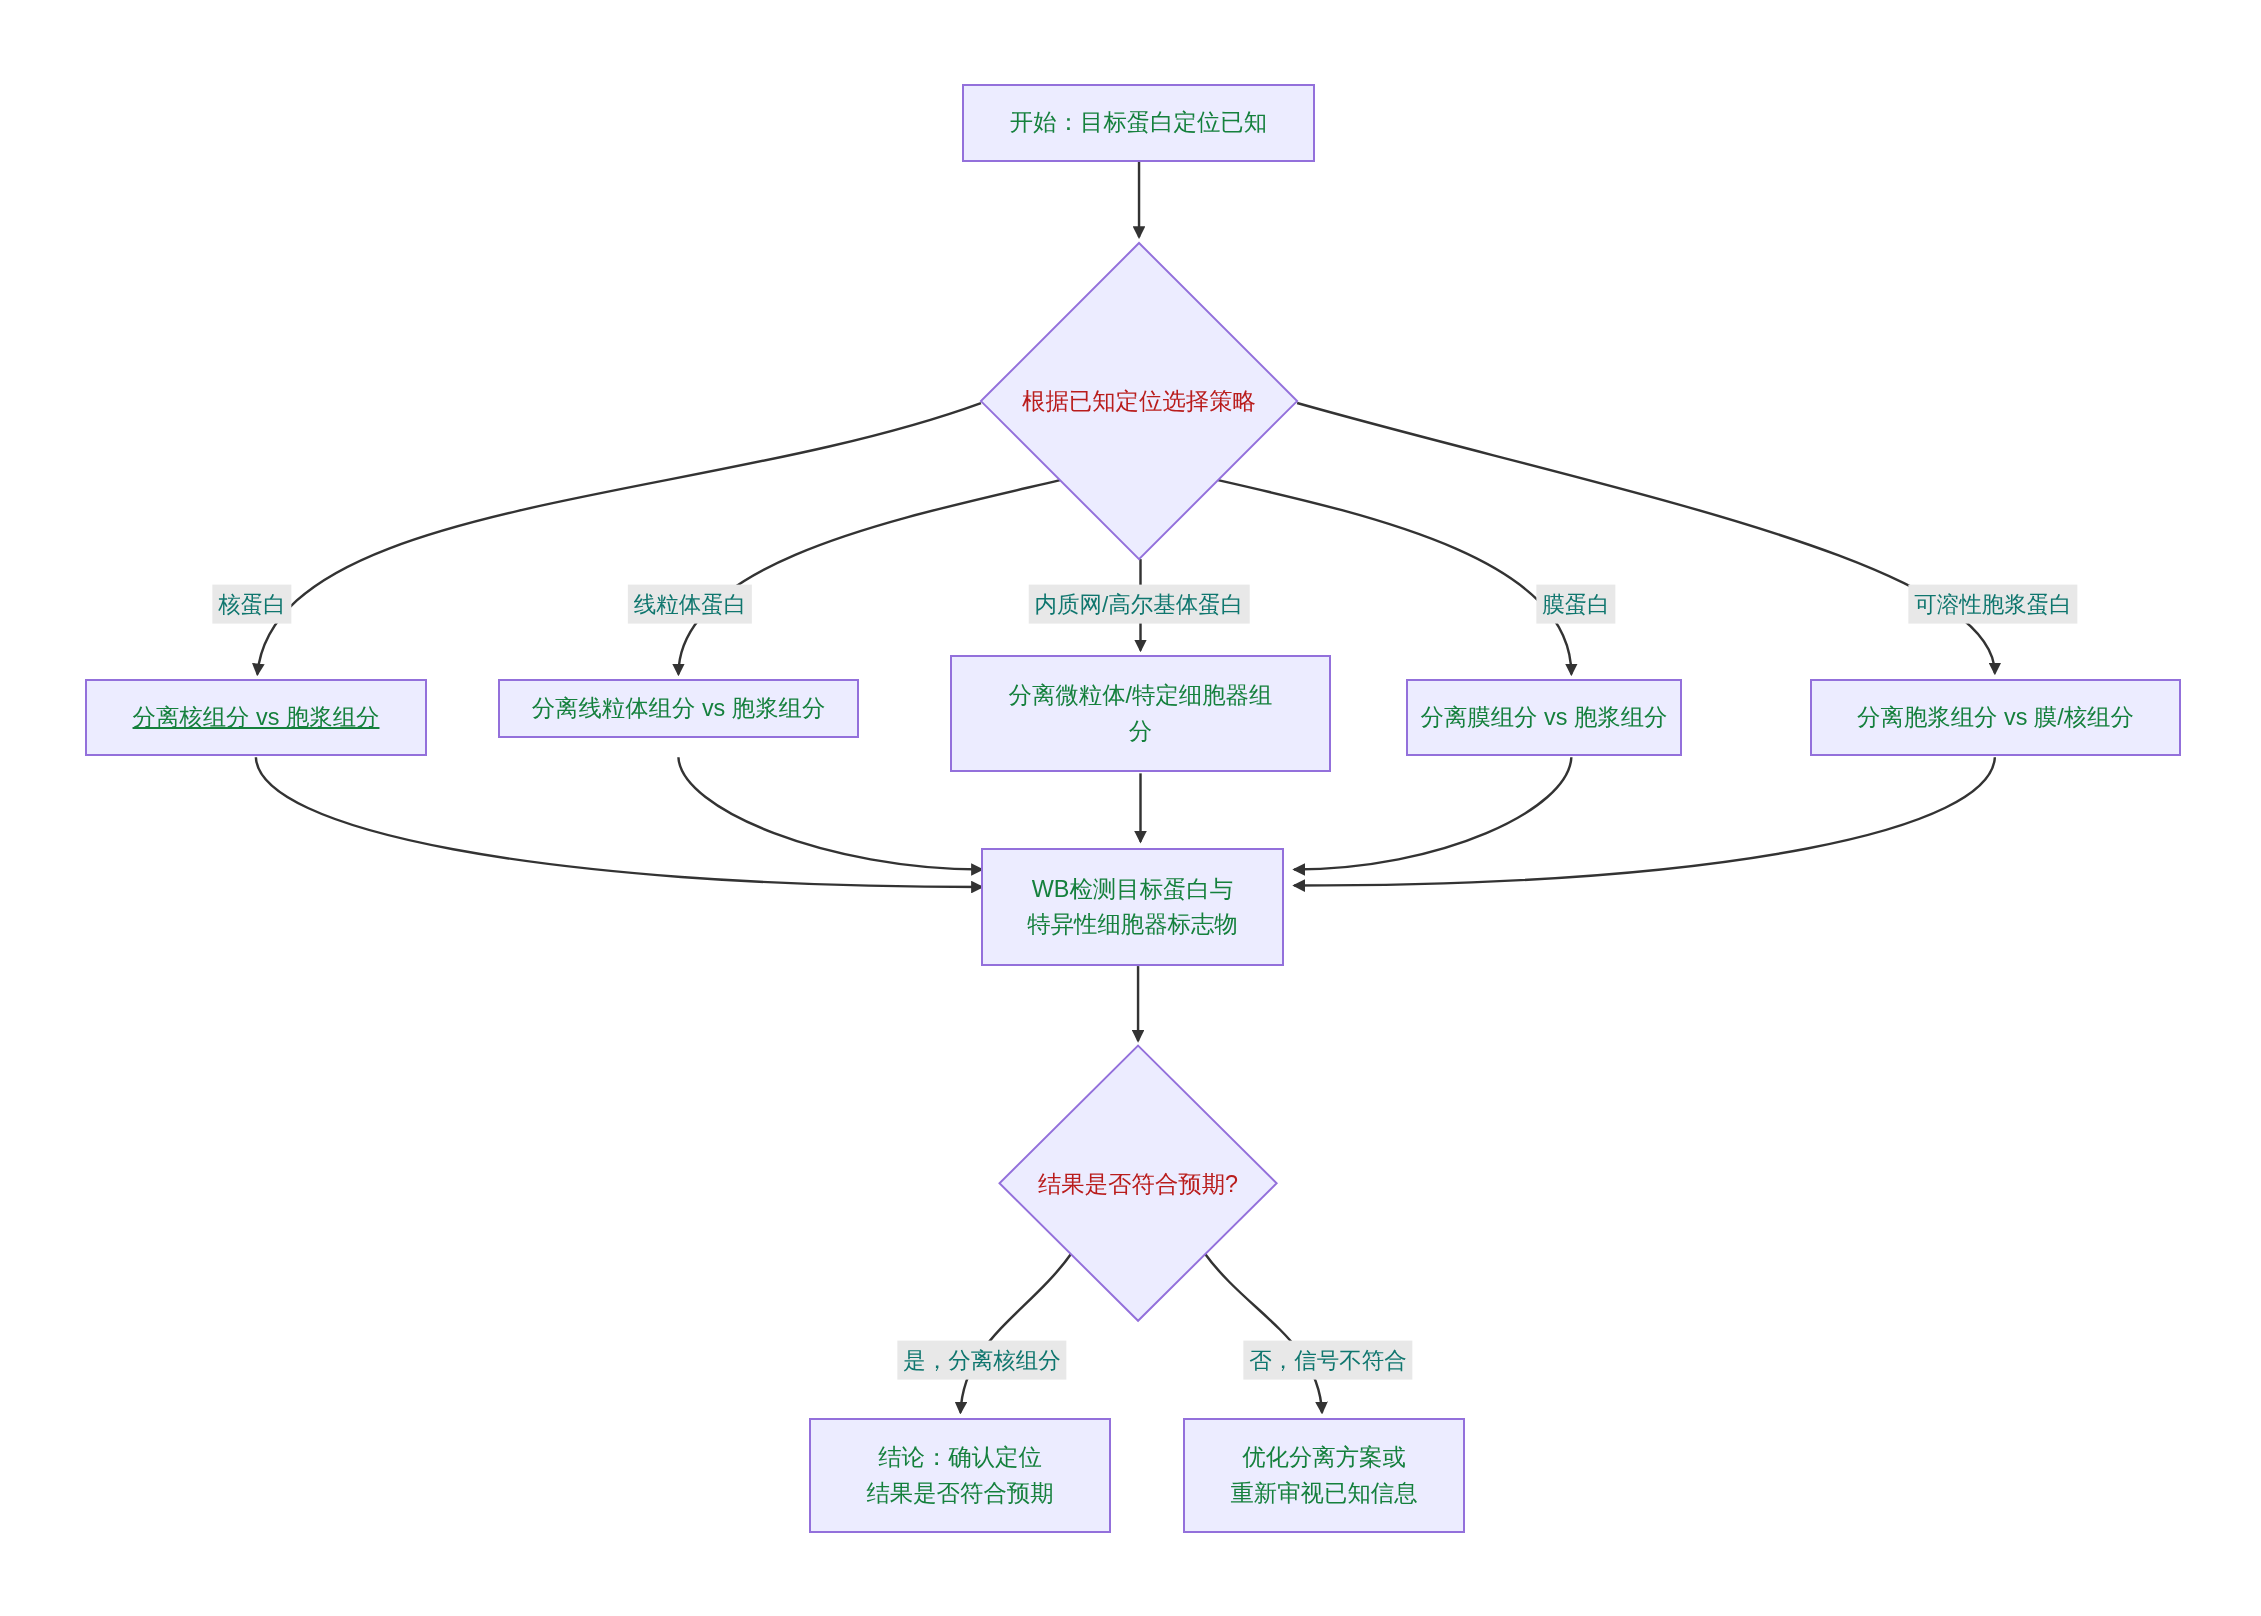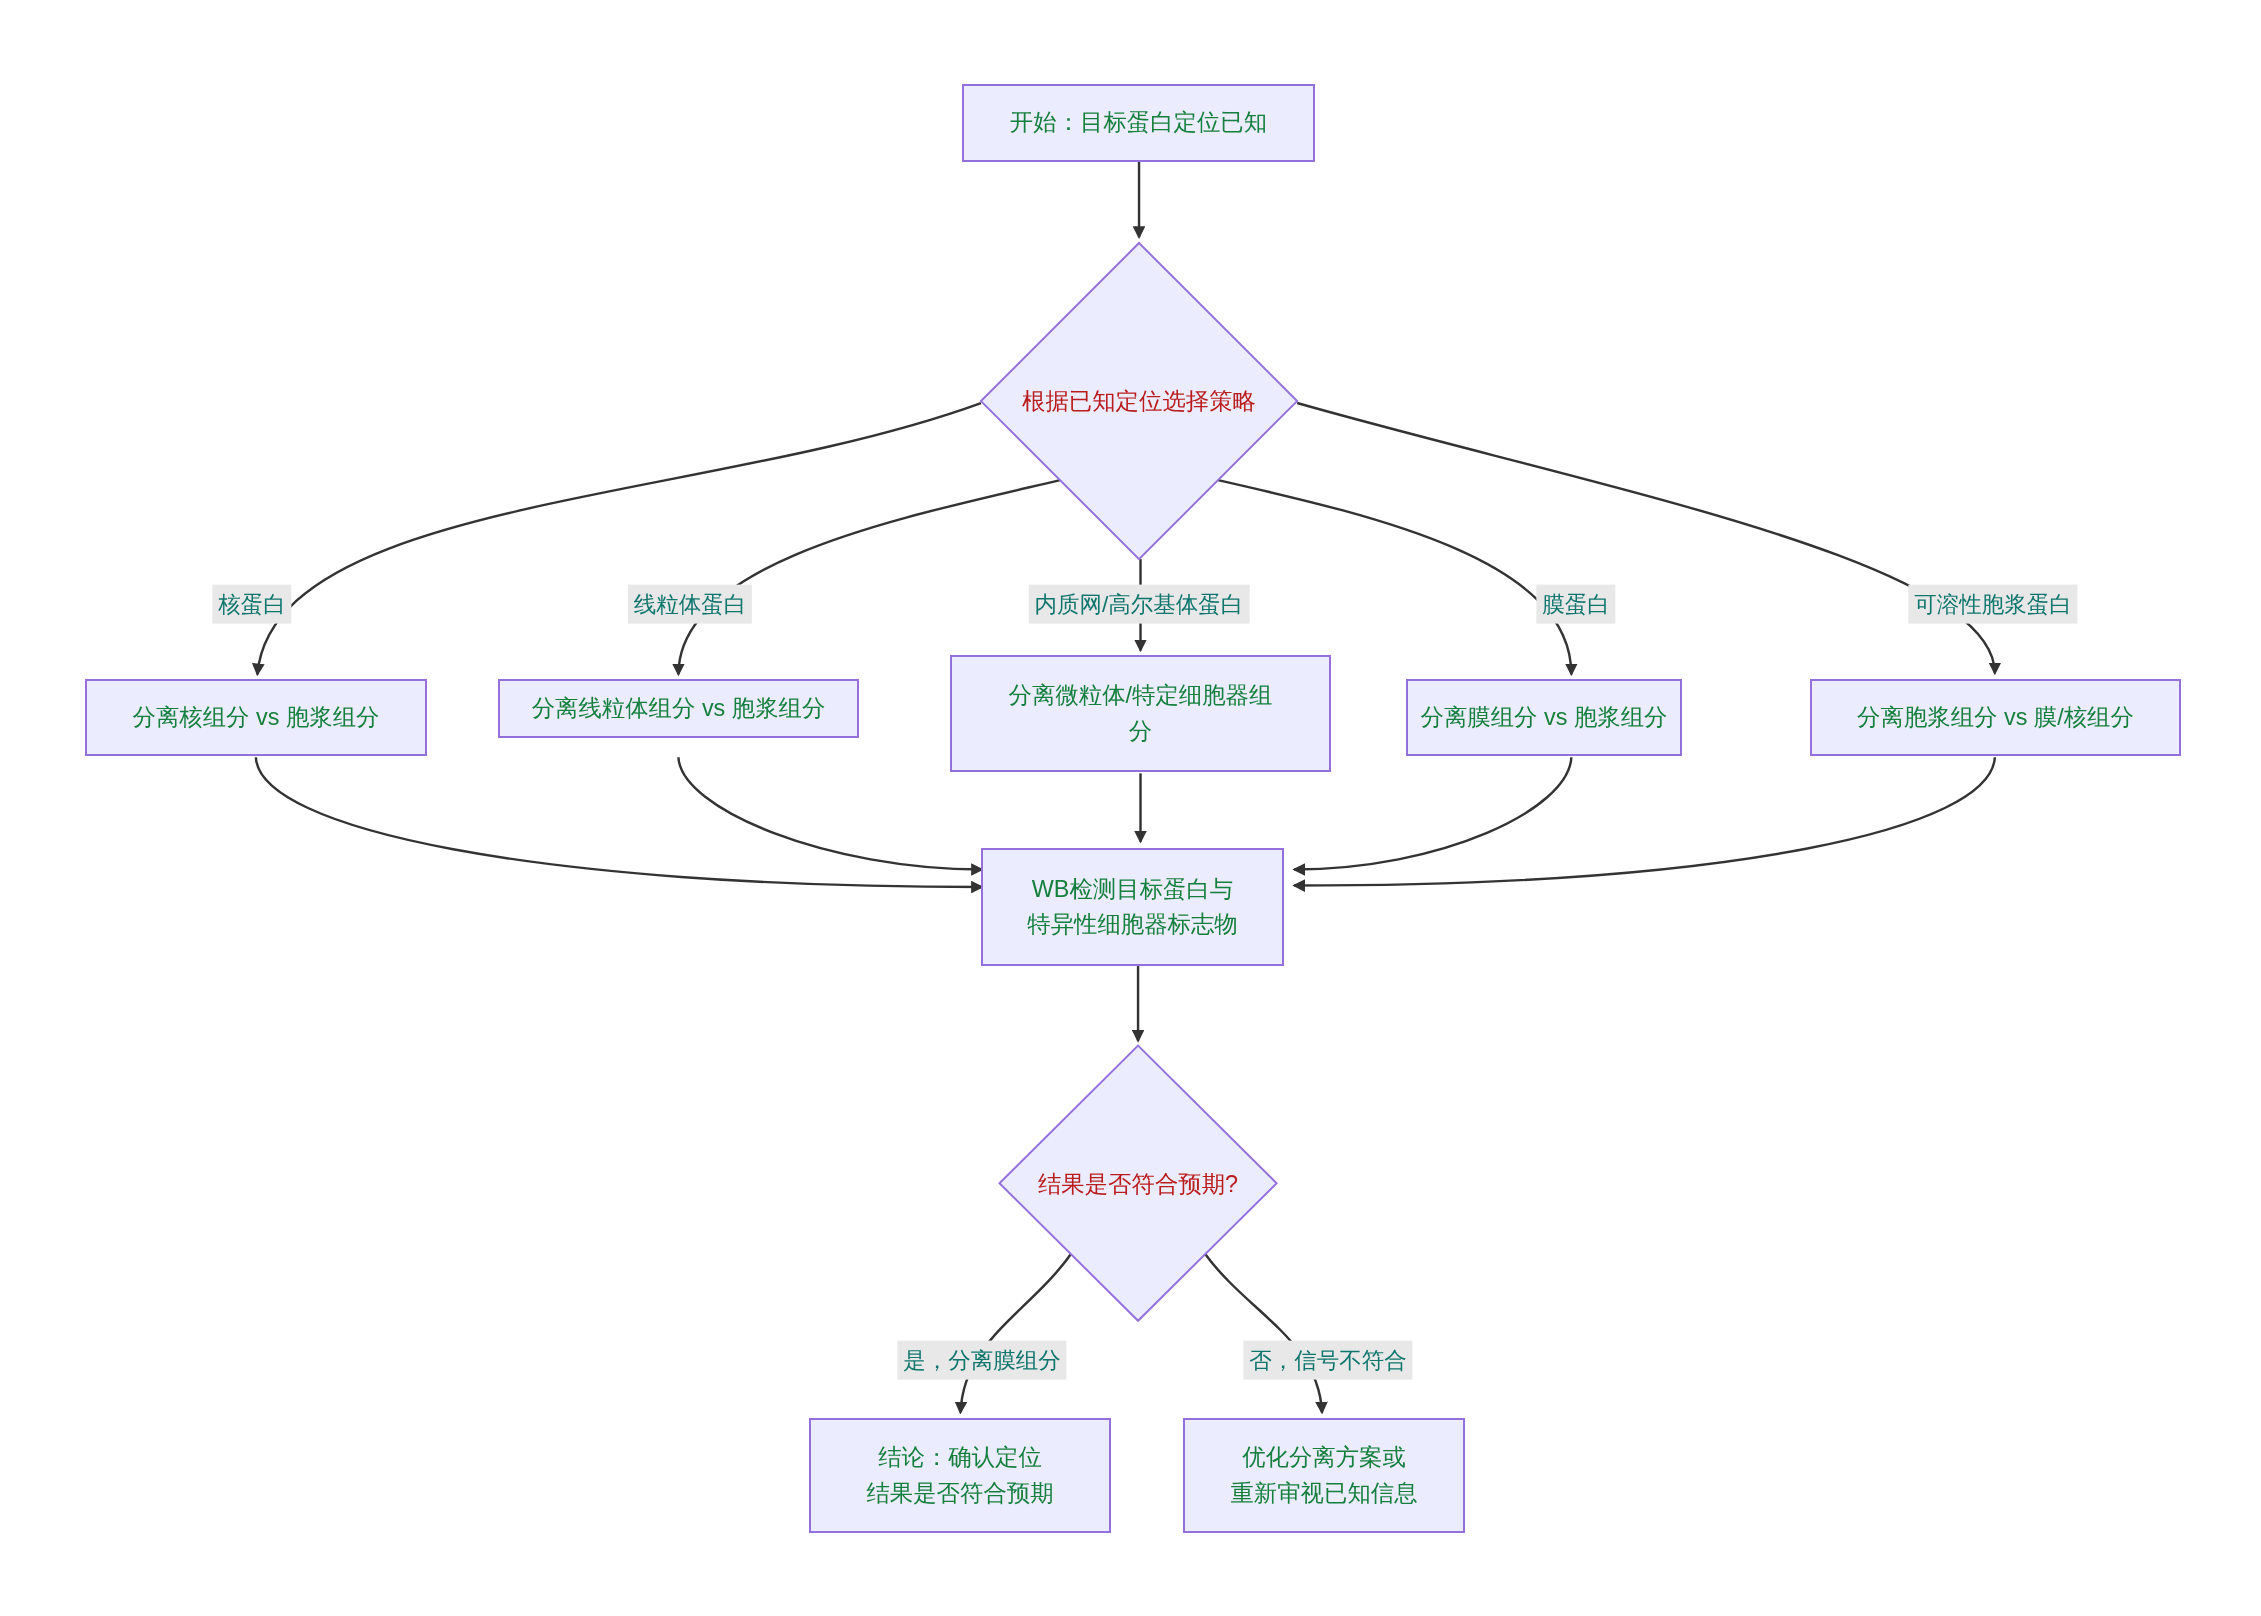--- a/index.html
+++ b/index.html
@@ -95,21 +95,21 @@
 
     <path class="edge" d="M 2196 2568 C 2110 2690, 1975 2745, 1968 2895" marker-end="url(#arrow)"></path>
     <path class="edge" d="M 2468 2568 C 2556 2690, 2702 2745, 2709 2895" marker-end="url(#arrow)"></path>
 
     <polygon class="diamond" points="2334,498 2658,822 2334,1146 2010,822"></polygon>
     <polygon class="diamond" points="2332,2143 2616,2425 2332,2707 2048,2425"></polygon>
   </svg>
 
   <div class="node" style="left:962px; top:84px; width:353px; height:78px;">开始：目标蛋白定位已知</div>
 
-  <div class="node" style="left:85px; top:679px; width:342px; height:77px;">分离核组分 vs 胞浆组分</div>
+  <div class="node" style="left:85px; top:679px; width:342px; height:77px;text-decoration:underline;">分离核组分 vs 胞浆组分</div>
 
   <div class="node" style="left:498px; top:679px; width:361px; height:59px;">分离线粒体组分 vs 胞浆组分</div>
 
   <div class="node" style="left:950px; top:655px; width:381px; height:117px;">分离微粒体/特定细胞器组
 分</div>
 
   <div class="node" style="left:1406px; top:679px; width:276px; height:77px;">分离膜组分 vs 胞浆组分</div>
 
   <div class="node" style="left:1810px; top:679px; width:371px; height:77px;">分离胞浆组分 vs 膜/核组分</div>
 
@@ -129,18 +129,18 @@
   <div class="edge-label" style="left:252px; top:604px;">核蛋白</div>
 
   <div class="edge-label" style="left:690px; top:604px;">线粒体蛋白</div>
 
   <div class="edge-label" style="left:1139px; top:604px;">内质网/高尔基体蛋白</div>
 
   <div class="edge-label" style="left:1576px; top:604px;">膜蛋白</div>
 
   <div class="edge-label" style="left:1993px; top:604px;">可溶性胞浆蛋白</div>
 
-  <div class="edge-label" style="left:982px; top:1360px;">是，分离膜组分</div>
+  <div class="edge-label" style="left:982px; top:1360px;">是，分离核组分</div>
 
   <div class="edge-label" style="left:1328px; top:1360px;">否，信号不符合</div>
 
 </div>
 
 
 </body></html>

